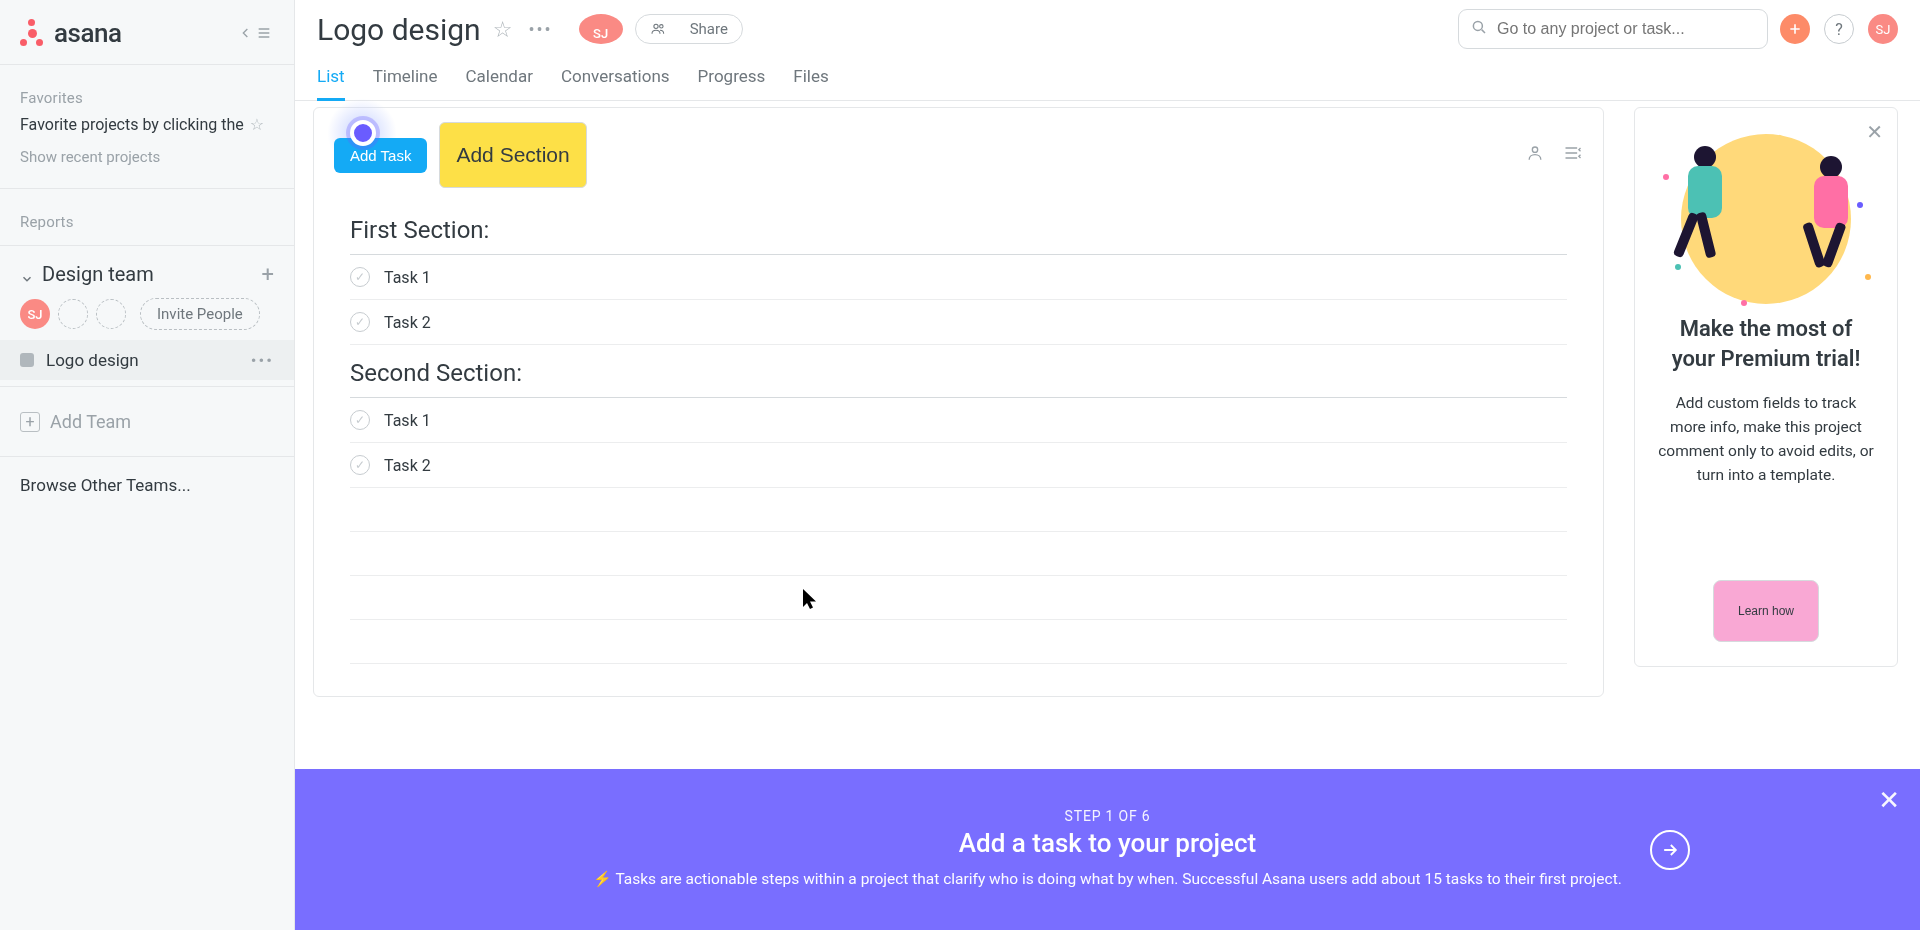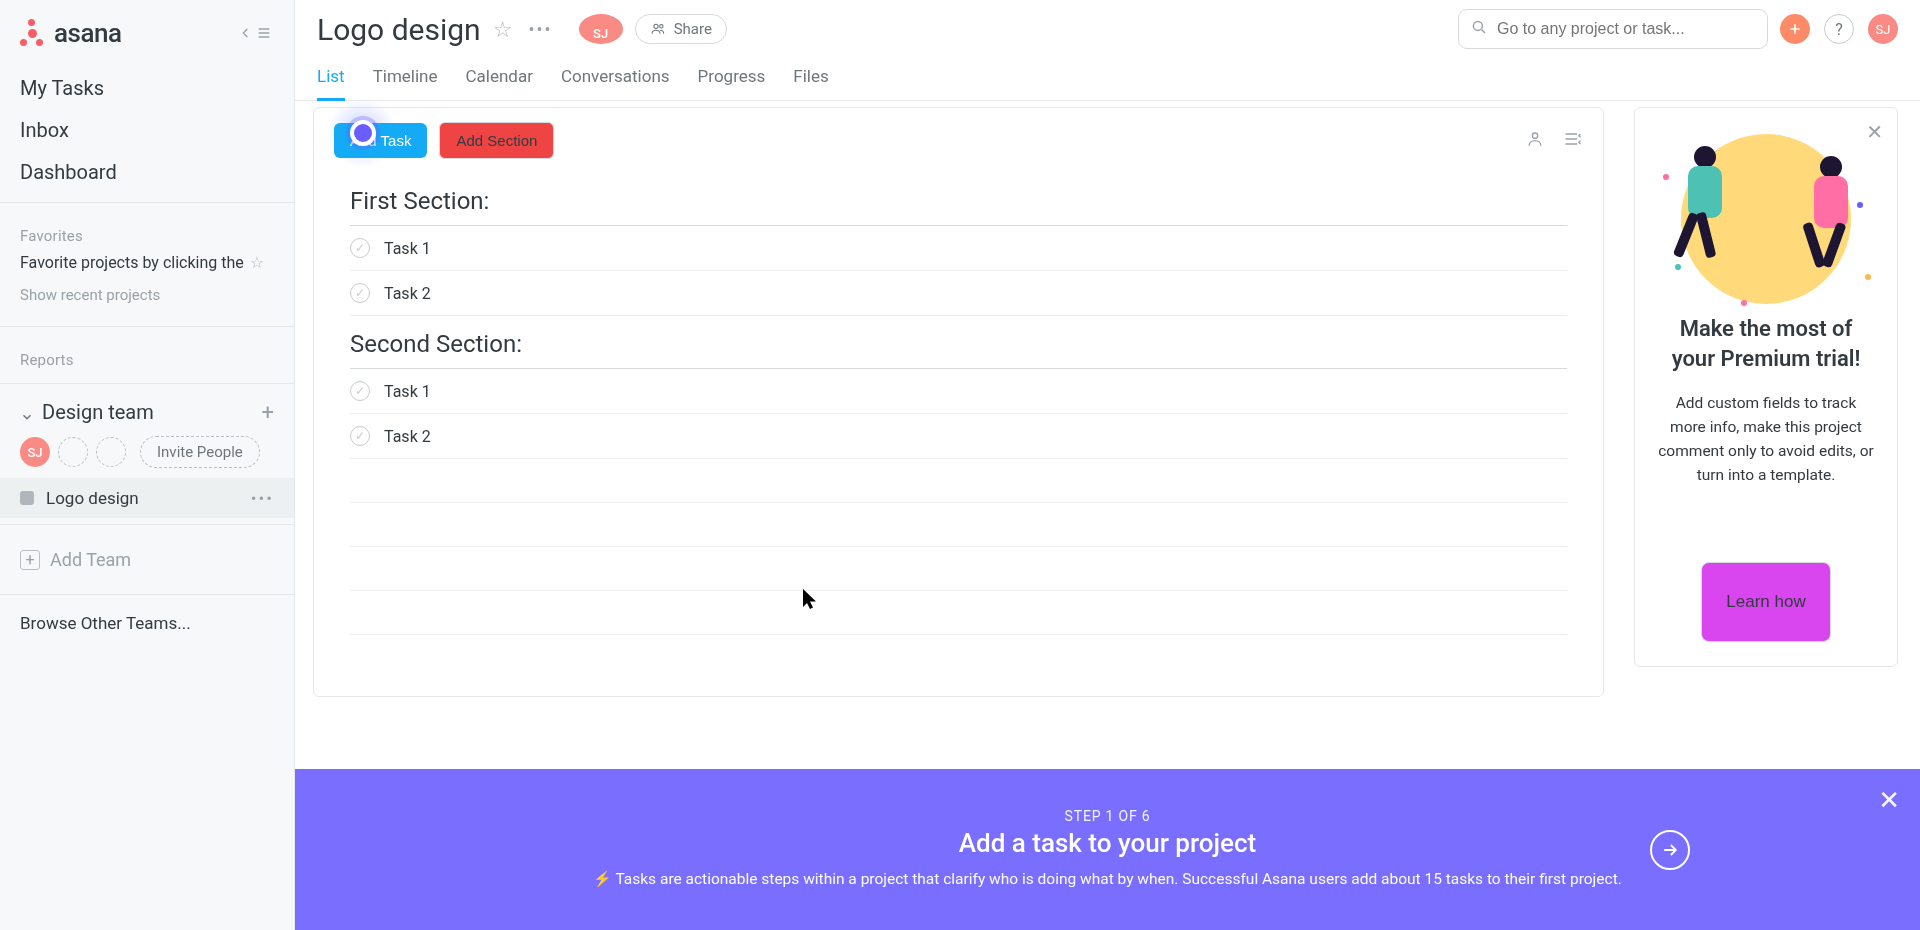--- a/index.html
+++ b/index.html
@@ -39,21 +39,21 @@
   .add-team-row .plus{ width:20px;height:20px;border:1.5px solid #b9bfc3;border-radius:3px;display:flex;align-items:center;justify-content:center;font-size:16px;color:#9aa2a8;}
   .browse-row { padding:12px 20px; font-size:17px; color:#333b41;}
 
   
   .main { position:absolute; left:295px; top:0; right:0; height:100%; }
   .title-row { height:50px; display:flex; align-items:center; padding:8px 22px 0; gap:12px;}
   .title-row h1{ font-size:30px; font-weight:400; color:#333b41;}
   .title-row .star-icon{ color:#b0b7bc; font-size:22px;}
   .title-row .kebab{ color:#9aa2a8; letter-spacing:2px; font-size:18px; padding:0 4px;}
   .title-row .avatar-sm{ width:30px;height:30px;border-radius:50%;background:#fa8a84;color:#fff;font-size:13px;display:flex;align-items:center;justify-content:center;}
-  .share-pill{ display:flex;align-items:center;gap:8px;border:1px solid #d6dadd;border-radius:18px;padding:5px 14px;color:#6f777d;font-size:15px;}
+  .share-pill{ display:flex;align-items:center;gap:24px;border:1px solid #d6dadd;border-radius:18px;padding:5px 14px;color:#6f777d;font-size:15px;}
   .spacer{flex:1;}
   .search-wrap{ position:relative; width:310px;}
   .search-wrap input{ width:100%; padding:10px 10px 10px 38px; border:1px solid #d6dadd; border-radius:9px; font-size:16px; color:#6f777d; background:#fff;}
   .search-wrap .mag{ position:absolute; left:12px; top:50%; transform:translateY(-50%); color:#9aa2a8;}
   .hdr-right{ display:flex; align-items:center; gap:14px;}
   .circle-btn{ width:30px;height:30px;border-radius:50%;display:flex;align-items:center;justify-content:center;}
   .circle-btn.new{ background:#fd8b68; color:#fff; font-size:20px;}
   .circle-btn.help{ border:1.5px solid #c7ccd0; color:#6f777d; font-size:16px;}
   .circle-btn.me{ background:#fa8a84; color:#fff; font-size:13px;}
 
@@ -62,21 +62,21 @@
   .tab.active{ color:#14aaf5; border-bottom:3px solid #14aaf5; margin-bottom:-1px;}
 
   
   .content{ position:absolute; left:0; right:0; top:89px; bottom:0; display:flex;}
   .task-panel{ flex:1; padding:18px 20px 0 18px; position:relative;}
   .panel-card{ background:#fff; border:1px solid #e5e7e9; border-radius:6px; min-height:590px; padding:0; position:relative;}
   .panel-head{ display:flex; align-items:center; gap:12px; padding:14px 20px;}
   .pulse-ring{ position:absolute; left:13px; top:-10px; width:70px;height:70px;border-radius:50%; background:radial-gradient(circle,#c5d1ff 0%,rgba(197,209,255,0) 70%); z-index:0;}
   .pulse-dot{ position:absolute; left:36px; top:12px; width:26px;height:26px;border-radius:50%; background:#6a5cff; border:4px solid #fff; box-shadow:0 0 0 4px rgba(106,92,255,.3); z-index:2;}
   .btn-primary{ position:relative; z-index:1; background:#14aaf5; color:#fff; border:none; border-radius:6px; padding:9px 16px; font-size:15px;}
-  .btn-secondary{ background:#ef4444; border:1px solid #d6dadd; border-radius:6px; padding:9px 16px; font-size:15px; color:#333b41;}
+  .btn-secondary{ background:#fde047; border:1px solid #d6dadd; border-radius:6px; padding:20px 16px; font-size:21px; color:#333b41;}
   .panel-head .icons-right{ margin-left:auto; display:flex; gap:18px; color:#9aa2a8;}
   .panel-body{ padding:0 36px;}
   .section-title{ font-size:24px; font-weight:400; color:#333b41; padding:14px 0 10px; border-bottom:1px solid #d6dadd;}
   .task-row{ display:flex; align-items:center; gap:14px; padding:12px 0; border-bottom:1px solid #ecedee; font-size:16px; color:#333b41;}
   .task-row.empty{height:44px;}
   .check{ width:20px;height:20px;border:1.6px solid #c7ccd0;border-radius:50%; display:flex;align-items:center;justify-content:center;color:#c7ccd0;font-size:12px;}
   .cursor-img{ position:absolute; left:488px; top:480px; color:#000;}
   .cursor-img svg{width:16px;height:22px;}
 
   
@@ -99,21 +99,21 @@
   .p2 .leg.l{left:8px;transform:rotate(-18deg);}
   .p2 .leg.r{left:28px;transform:rotate(20deg);}
   .conf{position:absolute;width:6px;height:6px;border-radius:50%;}
   .c1{background:#ff6fa5;left:2px;top:40px;}
   .c2{background:#4cc1b4;left:14px;top:130px;}
   .c3{background:#6a5cff;right:8px;top:68px;}
   .c4{background:#ffb84d;right:0px;top:140px;}
   .c5{background:#ff6fa5;left:80px;top:166px;}
   .promo h2{ font-size:22px; font-weight:600; color:#333b41; margin-top:10px; line-height:1.35;}
   .promo p{ font-size:15.5px; color:#333b41; line-height:1.55; margin-top:18px;}
-  .learn-btn{ margin-top:auto; border:1px solid #d6dadd; border-radius:8px; padding:29px 24px; font-size:17px; color:#333b41; background:#d946ef;}
+  .learn-btn{ margin-top:auto; border:1px solid #d6dadd; border-radius:8px; padding:23px 24px; font-size:12px; color:#333b41; background:#f9a8d4;}
 
   
   .banner{ position:absolute; left:0; right:0; bottom:0; height:161px; background:#796eff; color:#fff; display:flex; align-items:center;}
   .banner-center{ flex:1; text-align:center; padding:12px 80px;}
   .banner .step{ font-size:14px; letter-spacing:.8px; opacity:.92;}
   .banner h3{ font-size:26px; font-weight:500; margin-top:4px;}
   .banner .desc{ font-size:15.5px; margin-top:10px; line-height:1.5; opacity:.98;}
   .banner .bolt{ font-size:15px;}
   .banner .next{ position:absolute; right:230px; top:50%; transform:translateY(-50%); width:40px;height:40px;border:2px solid #fff;border-radius:50%;display:flex;align-items:center;justify-content:center;}
   .banner .close{ position:absolute; right:20px; top:16px; font-size:26px; opacity:.95;}
@@ -137,25 +137,20 @@
         <svg viewBox="0 0 24 24">
             <path d="M14 6l-6 6 6 6" fill="none" stroke="currentColor" stroke-width="2"></path>
           </svg>
         <svg viewBox="0 0 24 24">
             <path d="M4 6h16M4 12h16M4 18h16" stroke="currentColor" stroke-width="2.3" fill="none"></path>
           </svg>
       </div>
     </div>
   </div>
 
-  <nav class="nav-primary">
-    <a>My Tasks</a>
-    <a>Inbox</a>
-    <a>Dashboard</a>
-  </nav>
   <div class="divider"></div>
 
   <div class="sec-label">Favorites</div>
   <div class="fav-row">
     <span>Favorite projects by clicking the</span>
     <span class="star">☆</span>
   </div>
   <div class="show-recent">Show recent projects</div>
   <div class="divider"></div>
 

